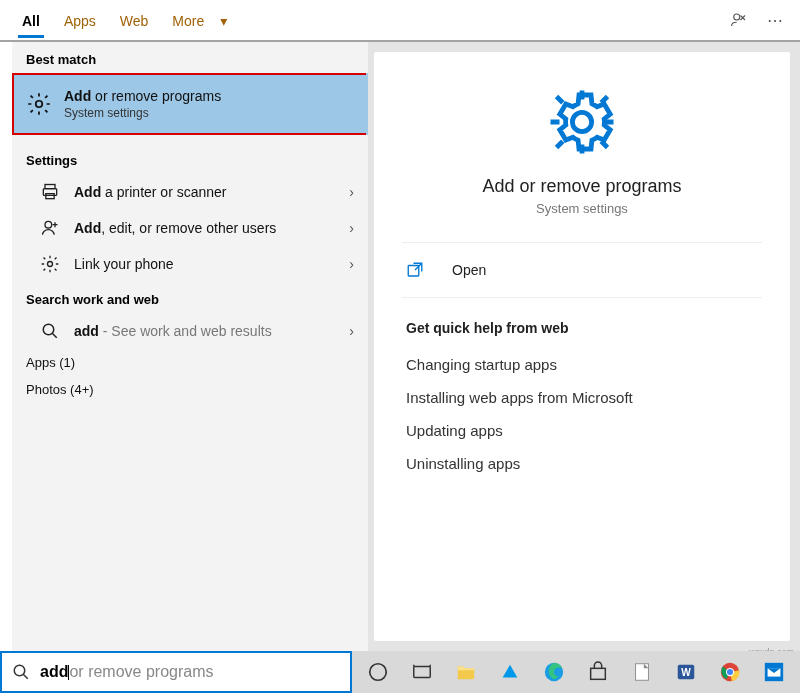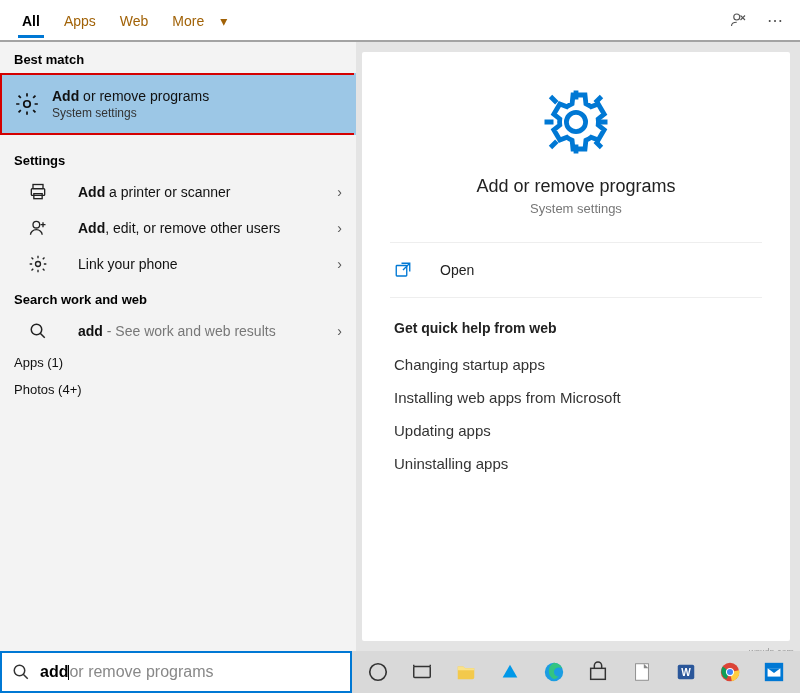--- a/index.html
+++ b/index.html
@@ -5,31 +5,31 @@
   *{box-sizing:border-box;margin:0;padding:0;font-family:"Segoe UI",Arial,sans-serif;}
   body{width:800px;height:693px;background:#e4e4e4;overflow:hidden;position:relative;}
   .window{width:800px;height:651px;background:#fff;display:flex;flex-direction:column;}
   .tabs{display:flex;align-items:center;height:42px;border-bottom:2px solid #a3a3a3;padding:0 10px;background:#fff;}
   .tab{padding:10px 12px 8px;color:#a16207;font-size:14px;cursor:pointer;position:relative;}
   .tab.active{color:#000;font-weight:600;}
   .tab.active::after{content:"";position:absolute;left:8px;right:8px;bottom:-1px;height:3px;background:#0078d4;}
   .tab-more{display:flex;align-items:center;gap:16px;}
   .tab-spacer{flex:1;}
   .tab-icon{width:30px;text-align:center;color:#555;font-size:16px;cursor:pointer;}
-  .body{flex:1;display:flex;min-height:0;}
+  .body{flex:1;display:flex;min-height:0;margin-left:12px;}
   .left{width:356px;background:#f3f3f3;overflow:hidden;display:flex;flex-direction:column;}
   .right{flex:1;background:#e4e4e4;padding:10px 10px 10px 6px;}
   .section-hdr{font-size:13px;font-weight:600;padding:10px 14px 6px;color:#000;}
   .bestmatch{position:relative;background:#9cc7e6;border:2px solid #d40000;margin:0 0 8px 0;display:flex;align-items:center;padding:8px 12px;gap:12px;height:62px;}
   .bestmatch-ext{position:absolute;right:-60px;top:-2px;bottom:-2px;width:60px;background:#9cc7e6;}
   .gear-lg{width:26px;height:26px;}
   .bm-text .t1{font-size:14px;color:#111;}
   .bm-text .t1 b{font-weight:700;}
   .bm-text .t2{font-size:12px;color:#333;margin-top:2px;}
-  .row{display:flex;align-items:center;padding:8px 28px;gap:30px;cursor:pointer;font-size:14px;color:#111;position:relative;}
+  .row{display:flex;align-items:center;padding:8px 28px;gap:14px;cursor:pointer;font-size:14px;color:#111;position:relative;}
   .row .ico{width:20px;height:20px;display:flex;align-items:center;justify-content:center;color:#333;flex-shrink:0;}
   .row .chev{position:absolute;right:14px;color:#555;font-size:14px;}
   .row b{font-weight:700;}
   .row .dim{color:#777;}
   .plain{padding:6px 14px;font-size:13px;color:#111;cursor:pointer;}
   .card{background:#fff;border-radius:2px;height:100%;padding:20px 28px;overflow:auto;}
   .hero{display:flex;flex-direction:column;align-items:center;padding:14px 0 26px;border-bottom:1px solid #eee;}
   .hero-title{font-size:18px;color:#222;margin-top:18px;}
   .hero-sub{font-size:13px;color:#777;margin-top:4px;}
   .open-row{display:flex;align-items:center;gap:28px;padding:18px 4px;border-bottom:1px solid #eee;font-size:14px;color:#222;cursor:pointer;}

